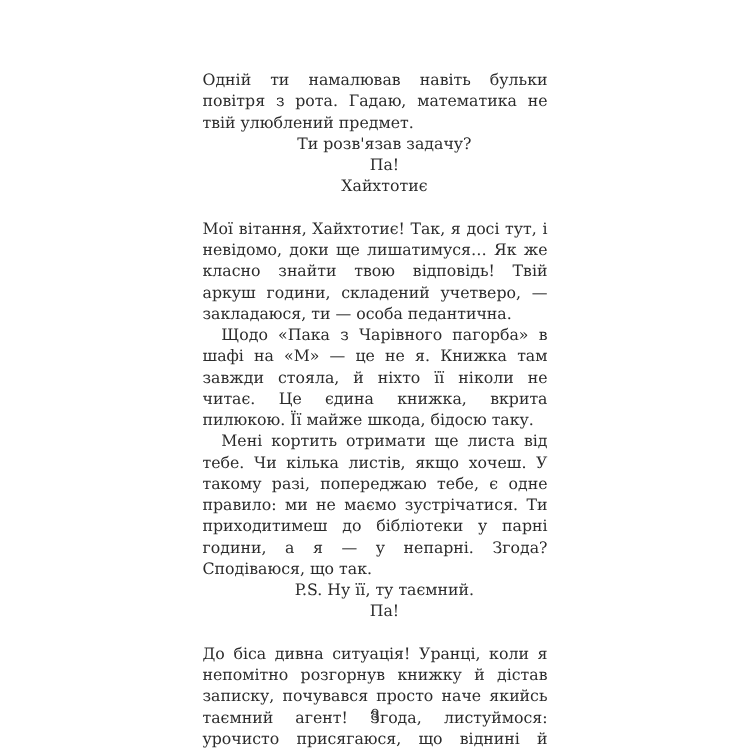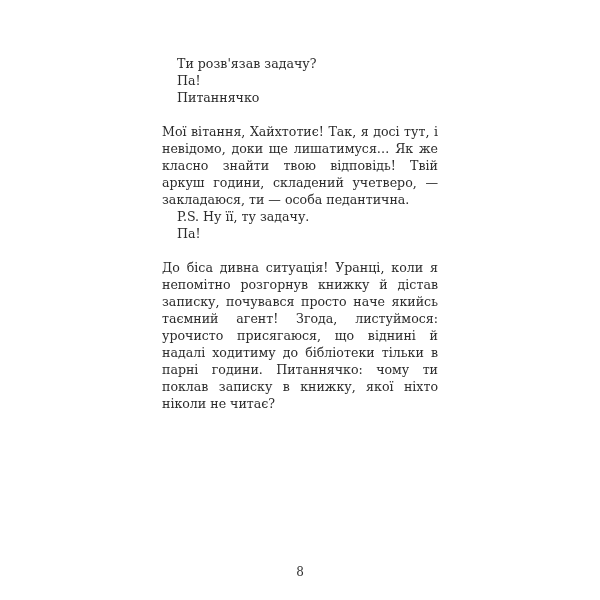--- a/index.html
+++ b/index.html
@@ -7,37 +7,40 @@
     width: 600px; height: 600px; background: #ffffff; overflow: hidden;
     position: relative;
   }
   .page {
     position: absolute; left: 162px; top: 55px; width: 276px;
     font-family: "DejaVu Serif", "Liberation Serif", serif;
     font-size: 12.6px; line-height: 17px; color: #2b2b2b;
   }
   .p { margin: 0; text-align: justify; }
   .p.indent { text-indent: 15px; }
-  .p.sig { padding-left: 15px; text-align: left; }
+  .p.sig { padding-left: 15px; text-align: center; }
   .gap { height: 17px; }
   .pagenum {
     position: absolute; left: 0; width: 600px; top: 565px; text-align: center;
     font-family: "DejaVu Serif", "Liberation Serif", serif; font-size: 12px; color: #333;
   }
 </style>
 </head>
 <body>
 
 <div class="page">
+  <p class="p">Одній ти намалював навіть бульки повітря з рота. Гадаю, математика не твій улюблений предмет.</p>
   <p class="p sig">Ти розв'язав задачу?</p>
   <p class="p sig">Па!</p>
-  <p class="p sig">Питаннячко</p>
+  <p class="p sig">Хайхтотиє</p>
   <div class="gap"></div>
 
   <p class="p">Мої вітання, Хайхтотиє! Так, я досі тут, і невідомо, доки ще лишатимуся… Як же класно знайти твою відповідь! Твій аркуш години, складений учетверо, — закладаюся, ти — особа педантична.</p>
-  <p class="p sig">P.S. Ну її, ту задачу.</p>
+  <p class="p indent">Щодо «Пака з Чарівного пагорба» в шафі на «М» — це не я. Книжка там завжди стояла, й ніхто її ніколи не читає. Це єдина книжка, вкрита пилюкою. Її майже шкода, бідосю таку.</p>
+  <p class="p indent">Мені кортить отримати ще листа від тебе. Чи кілька листів, якщо хочеш. У такому разі, попереджаю тебе, є одне правило: ми не маємо зустрічатися. Ти приходитимеш до бібліотеки у парні години, а я — у непарні. Згода? Сподіваюся, що так.</p>
+  <p class="p sig">P.S. Ну її, ту таємний.</p>
   <p class="p sig">Па!</p>
   <div class="gap"></div>
 
   <p class="p">До біса дивна ситуація! Уранці, коли я непомітно розгорнув книжку й дістав записку, почувався просто наче якийсь таємний агент! Згода, листуймося: урочисто присягаюся, що віднині й надалі ходитиму до бібліотеки тільки в парні години. Питаннячко: чому ти поклав записку в книжку, якої ніхто ніколи не читає?</p>
 </div>
 
 <div class="pagenum">8</div>
 
 </body></html>

